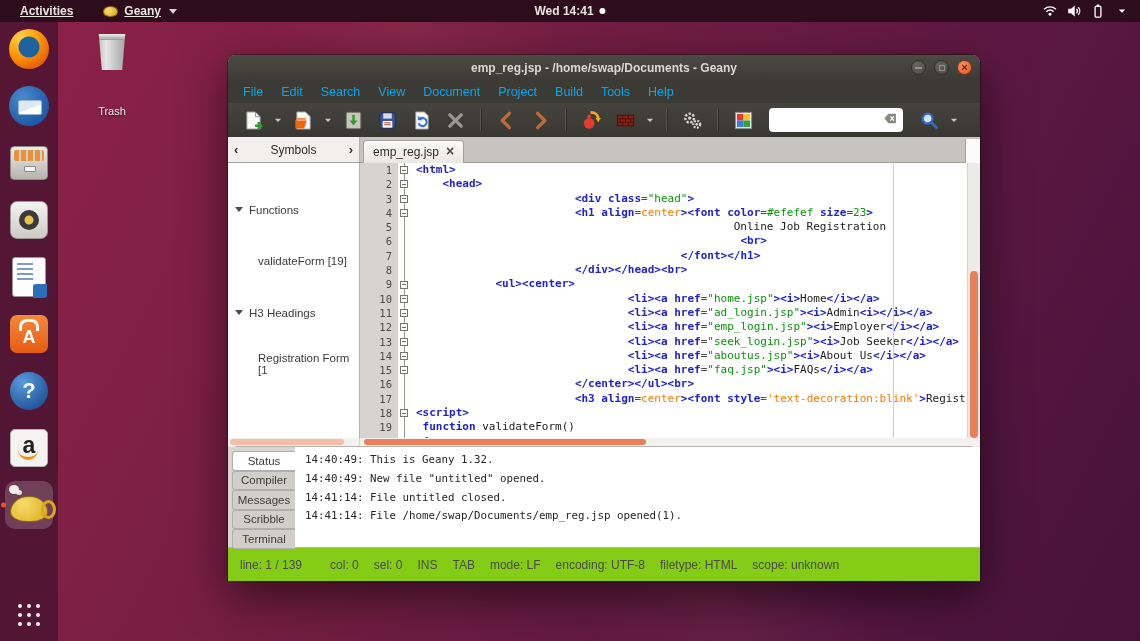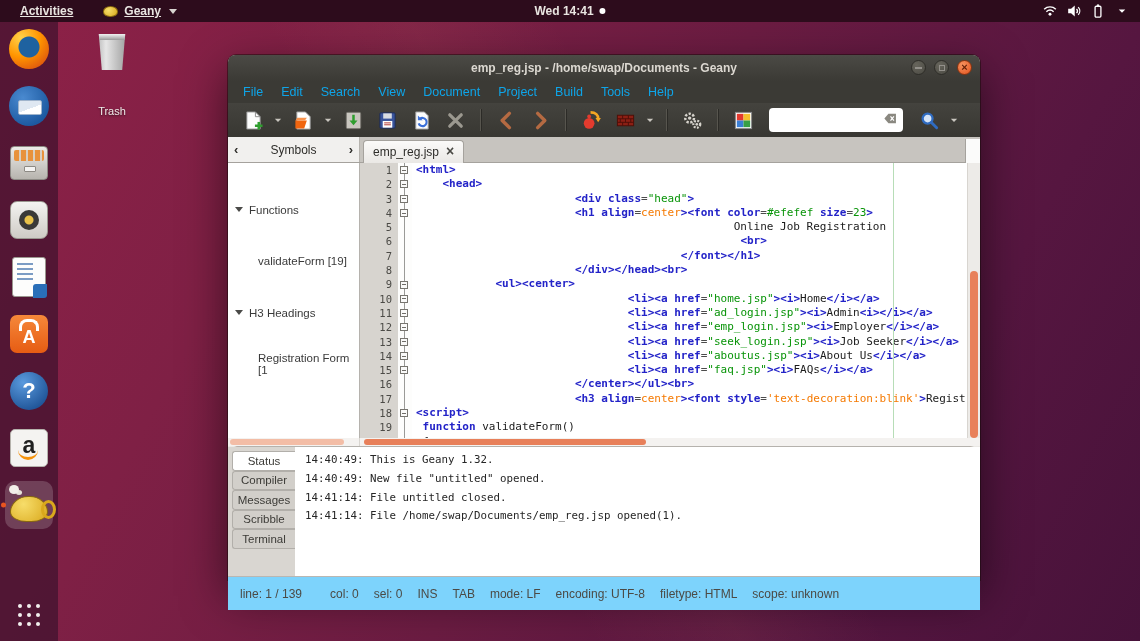--- a/index.html
+++ b/index.html
@@ -117,28 +117,28 @@
   .longline-marker{position:absolute;left:533px;top:0;bottom:0;width:1px;background:#b7ddb7;}
   .vscroll{position:absolute;right:0;top:0;bottom:0;width:13px;background:#edebe8;border-left:1px solid #d8d5d0;box-sizing:border-box;}
   .vscroll .thumb{position:absolute;left:2px;right:2px;top:108px;height:167px;border-radius:6px;background:#e8805a;}
   
   .hscrollrow{height:8px;display:flex;background:#f4f2f0;}
   .hs-left{width:132px;box-sizing:border-box;border-right:1px solid #d8d5d0;position:relative;}
   .hs-left .thumb{position:absolute;left:2px;top:1px;height:6px;width:114px;border-radius:3px;background:#f3bda6;}
   .hs-right{flex:1;position:relative;}
   .hs-right .thumb{position:absolute;left:4px;top:1px;height:6px;width:282px;border-radius:3px;background:#e8805a;}
   
-  .messages{height:130px;display:flex;border-top:1px solid #b5b2ad;box-sizing:border-box;background:#c2410c;border-radius:11px;}
+  .messages{height:101px;display:flex;border-top:1px solid #b5b2ad;box-sizing:border-box;background:#c2410c;border-radius:11px;}
   .msg-tabs{width:67px;flex:0 0 67px;background:#d9d6d1;padding-top:4px;box-sizing:border-box;}
   .msg-tab{height:19.5px;margin-left:4px;display:flex;align-items:center;justify-content:center;font-size:11.5px;color:#3c3b37;
     background:#d2cfca;border:1px solid #b2afaa;border-right:none;border-radius:3px 0 0 3px;box-sizing:border-box;}
   .msg-tab.active{background:#fff;font-weight:normal;}
   .msg-panel{flex:1;background:#fff;padding:4px 10px;font-family:"DejaVu Sans Mono",monospace;font-size:10.8px;color:#262626;line-height:18.8px;overflow:hidden;}
   
-  .statusbar{height:34px;background:#7dd3fc;border-top:1px solid #bab7b2;box-sizing:border-box;display:flex;align-items:center;padding-left:12px;
+  .statusbar{height:34px;background:#84cc16;border-top:1px solid #bab7b2;box-sizing:border-box;display:flex;align-items:center;padding-left:12px;
     font-size:12px;color:#4b4a45;}
   .sb-item{margin-right:15px;}
   .sb-item:first-child{margin-right:28px;}
 </style>
 </head>
 <body>
 
 <div class="stage">
 
   <div class="topbar">

